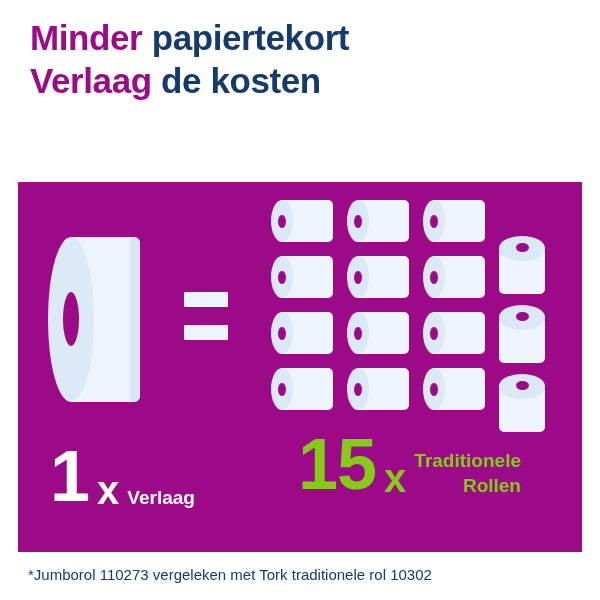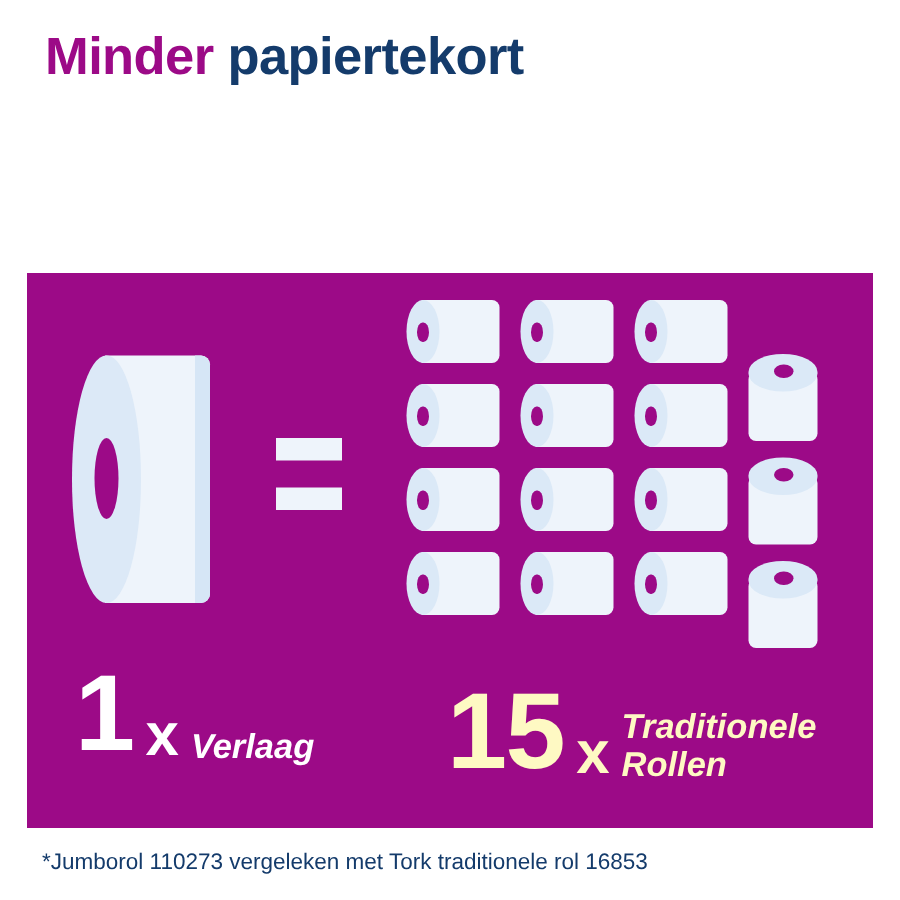--- a/index.html
+++ b/index.html
@@ -187,68 +187,71 @@
   
   .count-left {
     position: absolute;
     left: 32px;
     top: 258px;
     color: #ffffff;
   }
   .count-right {
     position: absolute;
     left: 280px;
-    top: 270px;
-    color: #fef9c3;
+    top: 246px;
+    color: #84cc16;
   }
   .count-row {
     display: flex;
     align-items: flex-end;
   }
   .big-num {
     font-size: 72px;
     font-weight: bold;
     line-height: 72px;
     letter-spacing: -1px;
   }
   .x-mark {
     font-size: 40px;
     font-weight: bold;
     line-height: 40px;
     margin: 0 8px 2px 8px;
   }
   .count-label {
-    font-size: 23px;
+    font-size: 19px;
     font-weight: bold;
     line-height: 25px;
     padding-bottom: 2px;
-    font-style: italic;
   }
   .count-label .l2 {
     display: block;
+    text-align: right;
   }
 
   
   .footnote {
     position: absolute;
     left: 28px;
     top: 566px;
     font-size: 15px;
     color: #143b6b;
     font-weight: normal;
   }
 </style>
 </head>
 <body>
 
 <div class="page">
 
   <div class="headline">
     <div class="headline-line">
       <span class="hl-seg accent">Minder</span><span class="hl-seg navy"> papiertekort</span>
+    </div>
+    <div class="headline-line">
+      <span class="hl-seg accent">Verlaag</span><span class="hl-seg navy"> de kosten</span>
     </div>
   </div>
 
   <div class="panel">
 
     <div class="jumbo">
       <div class="jumbo-body"></div>
       <div class="jumbo-shade"></div>
       <div class="jumbo-end"></div>
       <div class="jumbo-core"></div>
@@ -355,15 +358,15 @@
         <span class="x-mark">x</span>
         <span class="count-label">
           <span class="l1">Traditionele</span>
           <span class="l2">Rollen</span>
         </span>
       </div>
     </div>
 
   </div>
 
-  <div class="footnote">*Jumborol 110273 vergeleken met Tork traditionele rol 16853</div>
+  <div class="footnote">*Jumborol 110273 vergeleken met Tork traditionele rol 10302</div>
 
 </div>
 
 </body></html>

